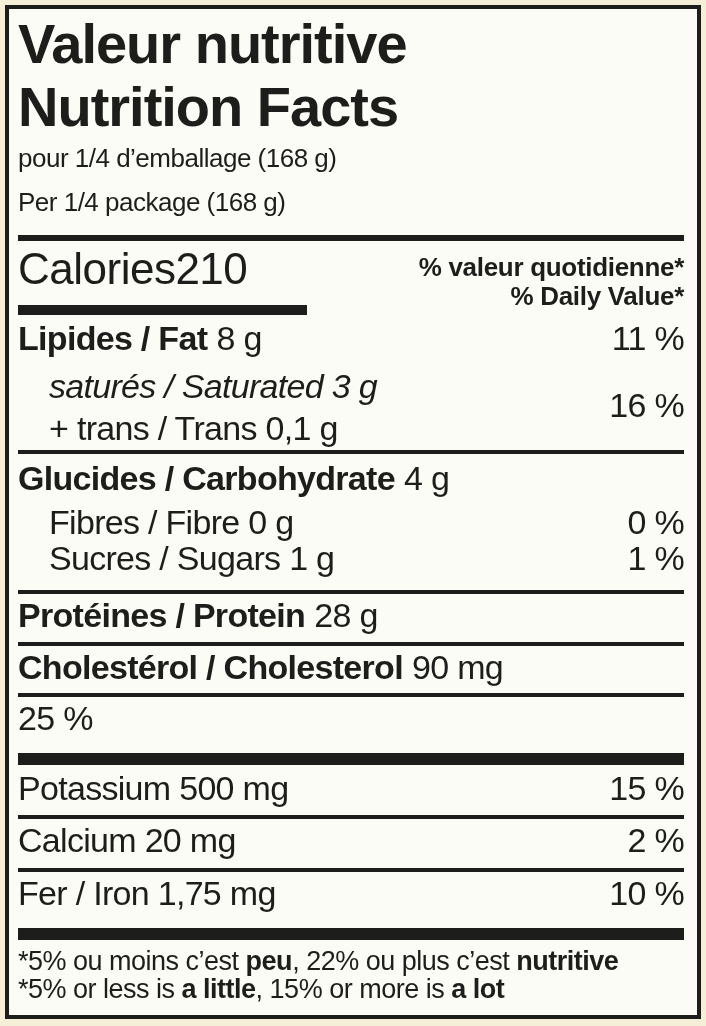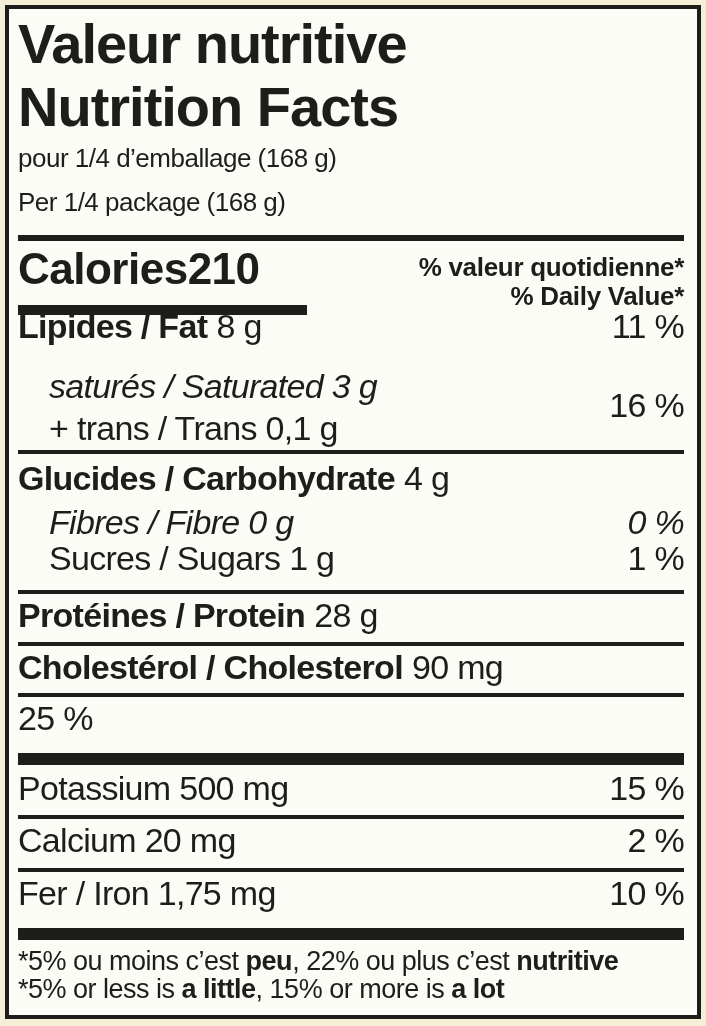--- a/index.html
+++ b/index.html
@@ -14,21 +14,21 @@
   .label-box{
     position:absolute;left:5px;top:5px;
     width:688px;height:1006px;
     background:#fcfcf6;
     border:4px solid #1d1d1b;
   }
   
   .abs{position:absolute;white-space:nowrap;line-height:1;}
   .title{font-weight:bold;font-size:56px;letter-spacing:-1px;}
   .serving{font-size:26px;letter-spacing:-0.5px;}
-  .calories{font-weight:bold;font-size:44px;letter-spacing:-0.5px;}
+  .calories{font-weight:normal;font-size:44px;letter-spacing:-0.5px;}
   .dv-header{font-weight:bold;font-size:26px;line-height:29px;text-align:right;letter-spacing:-0.3px;}
   .row{
     position:absolute;left:18px;right:22px;
     display:flex;justify-content:space-between;align-items:baseline;
     font-size:34px;letter-spacing:-0.7px;line-height:1;
   }
   .row .b{font-weight:bold;}
   .row .amt{margin-left:0.27em;}
   .indent{padding-left:31px;}
   .dv{font-size:34px;letter-spacing:-0.7px;}
@@ -54,34 +54,34 @@
 
   <div class="rule med" style="top:235px;"></div>
 
   <div class="abs calories" style="left:18px;top:247px;"><span>Calories</span><span class="amt">210</span></div>
   <div class="abs dv-header" style="right:22px;top:253px;">
     <div>% valeur quotidienne*</div>
     <div>% Daily Value*</div>
   </div>
   <div class="cal-bar"></div>
 
-  <div class="row" style="top:309px;gap:8px;">
+  <div class="row" style="top:321px;gap:8px;">
     <span><span class="b">Lipides / Fat</span><span class="amt">8 g</span></span>
     <span class="dv">11 %</span>
   </div>
   <div class="abs" style="left:49px;top:369px;font-size:34px;letter-spacing:-0.7px;font-style:italic;">saturés / Saturated 3 g</div>
   <div class="abs" style="left:49px;top:411px;font-size:34px;letter-spacing:-0.7px;">+ trans / Trans 0,1 g</div>
   <div class="abs dv" style="right:22px;top:388px;">16 %</div>
 
   <div class="rule thin" style="top:450px;"></div>
 
   <div class="row" style="top:461px;">
     <span><span class="b">Glucides / Carbohydrate</span><span class="amt">4 g</span></span>
   </div>
-  <div class="row" style="top:505px;font-style:italic;">
+  <div class="row" style="top:505px;">
     <span class="indent">Fibres / Fibre 0 g</span>
     <span class="dv">0 %</span>
   </div>
   <div class="row" style="top:541px;">
     <span class="indent">Sucres / Sugars 1 g</span>
     <span class="dv">1 %</span>
   </div>
 
   <div class="rule thin" style="top:590px;"></div>
 

